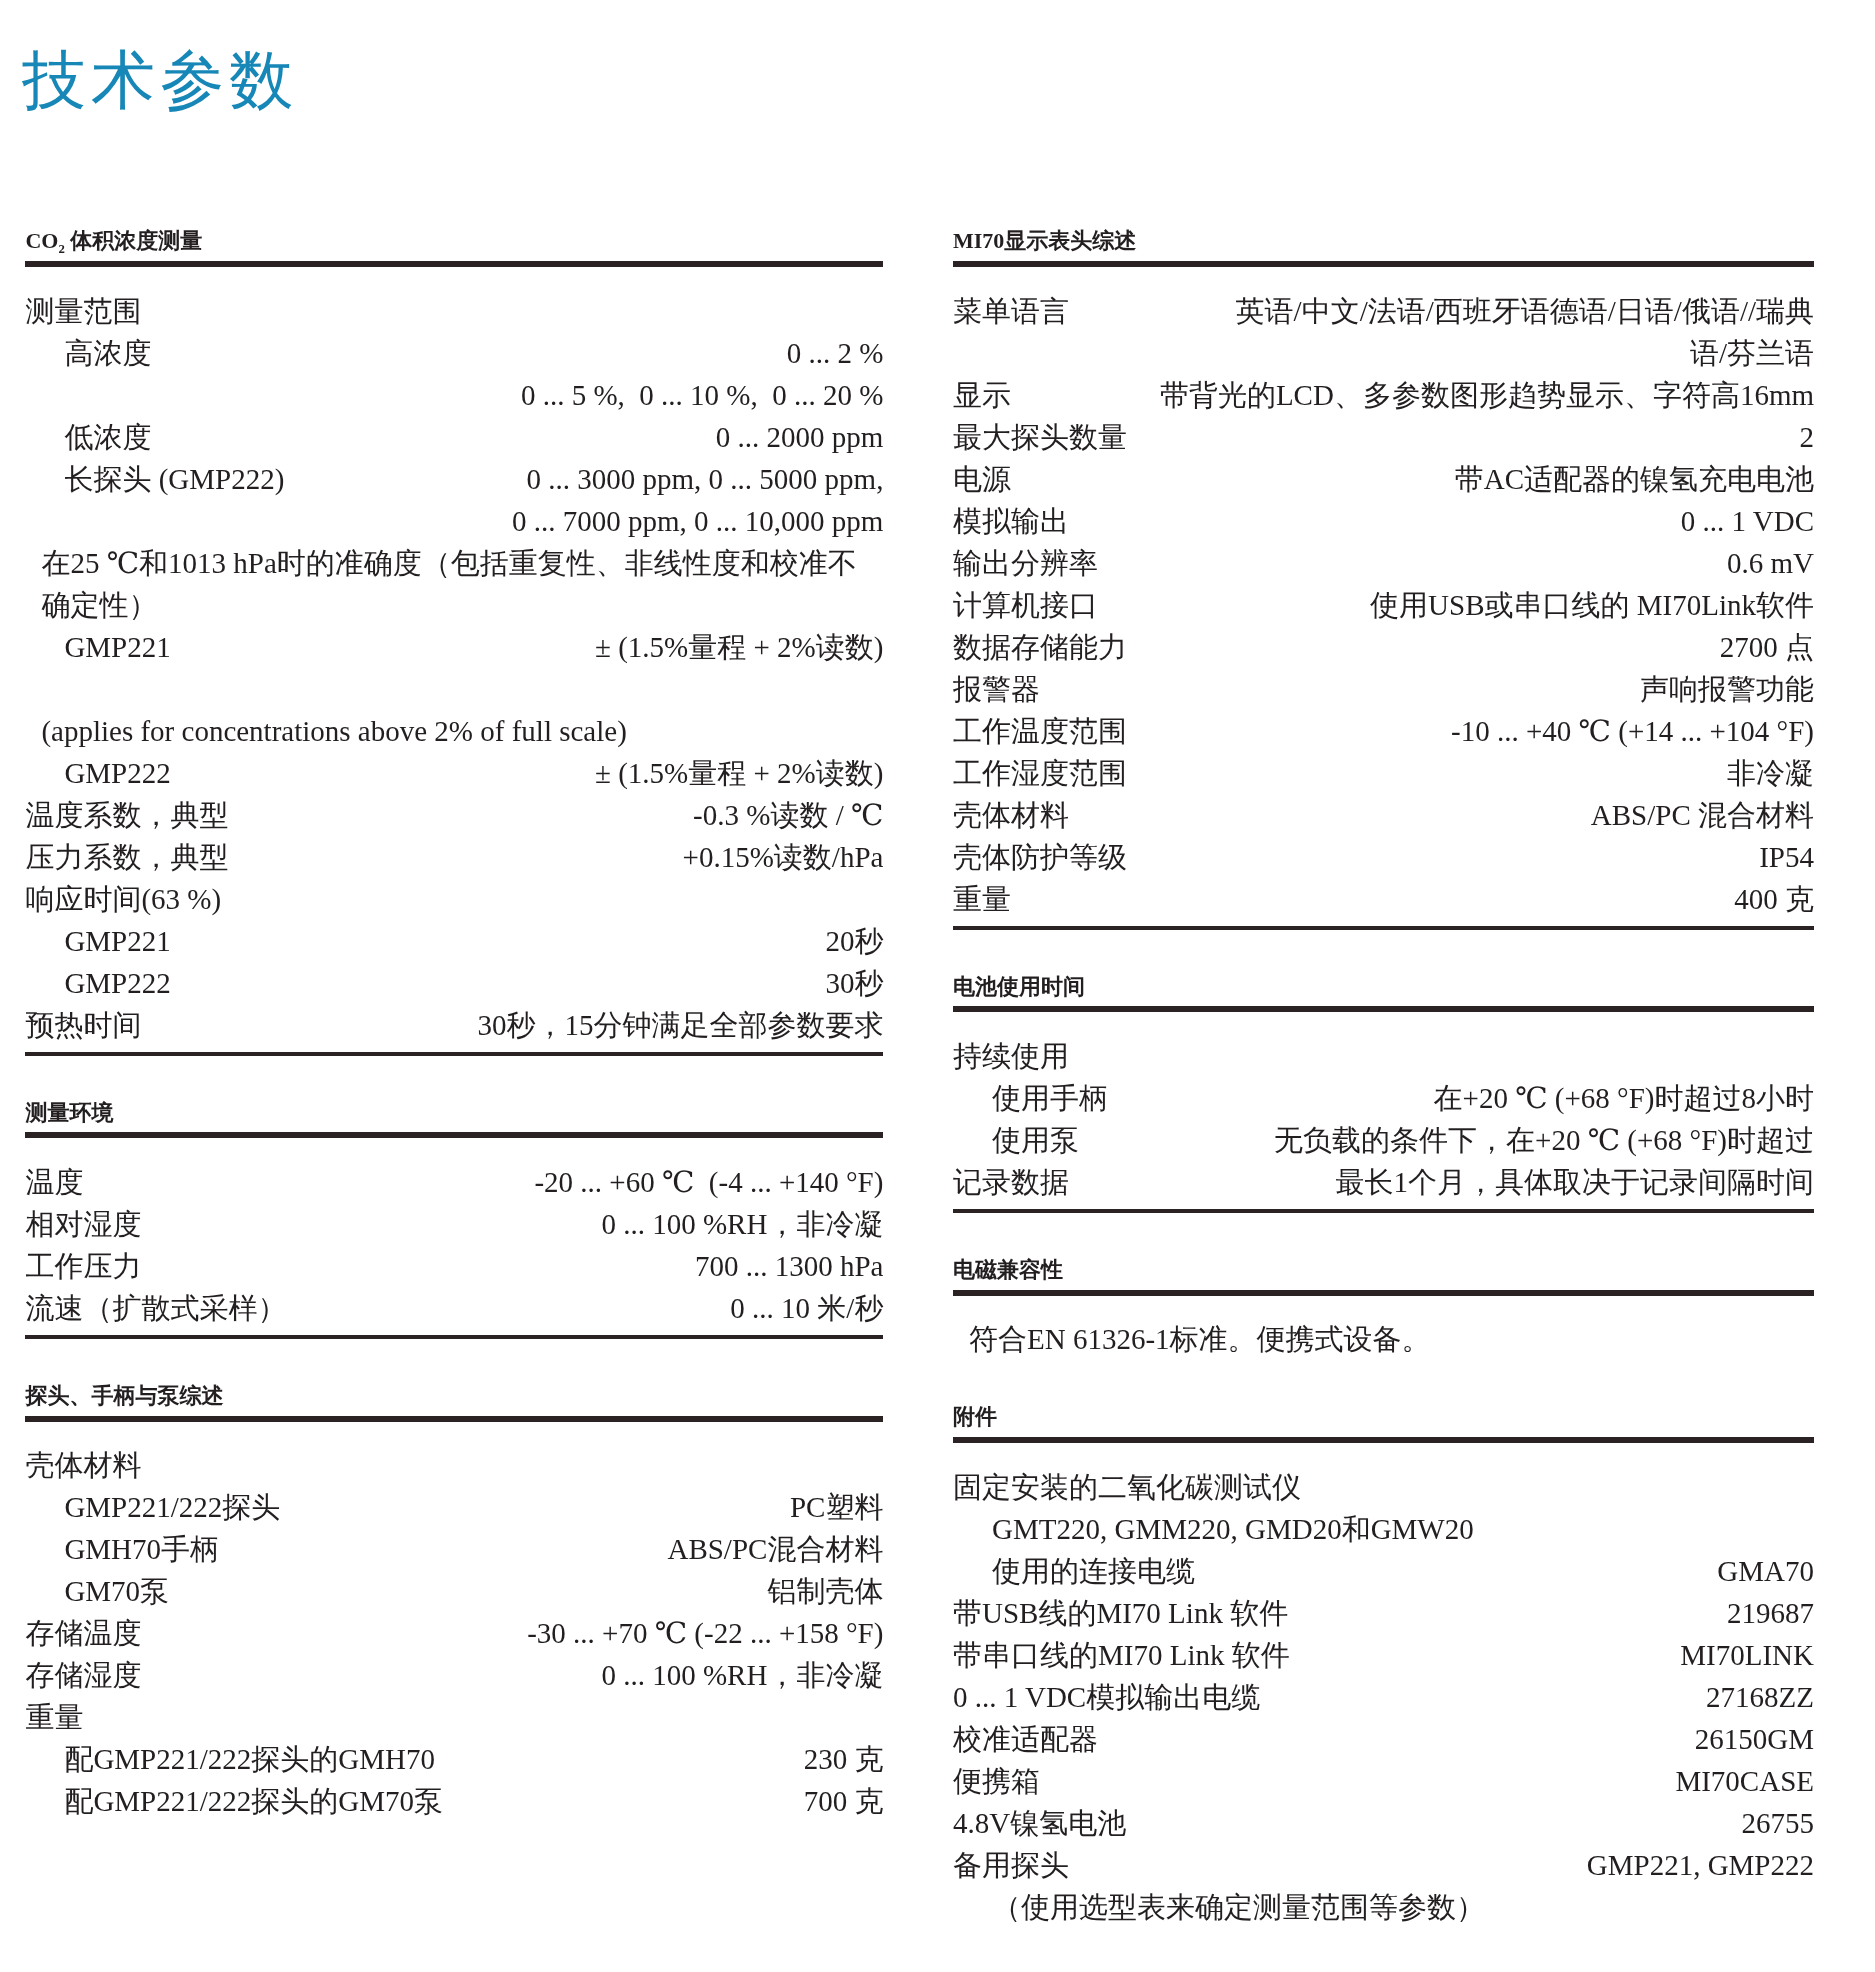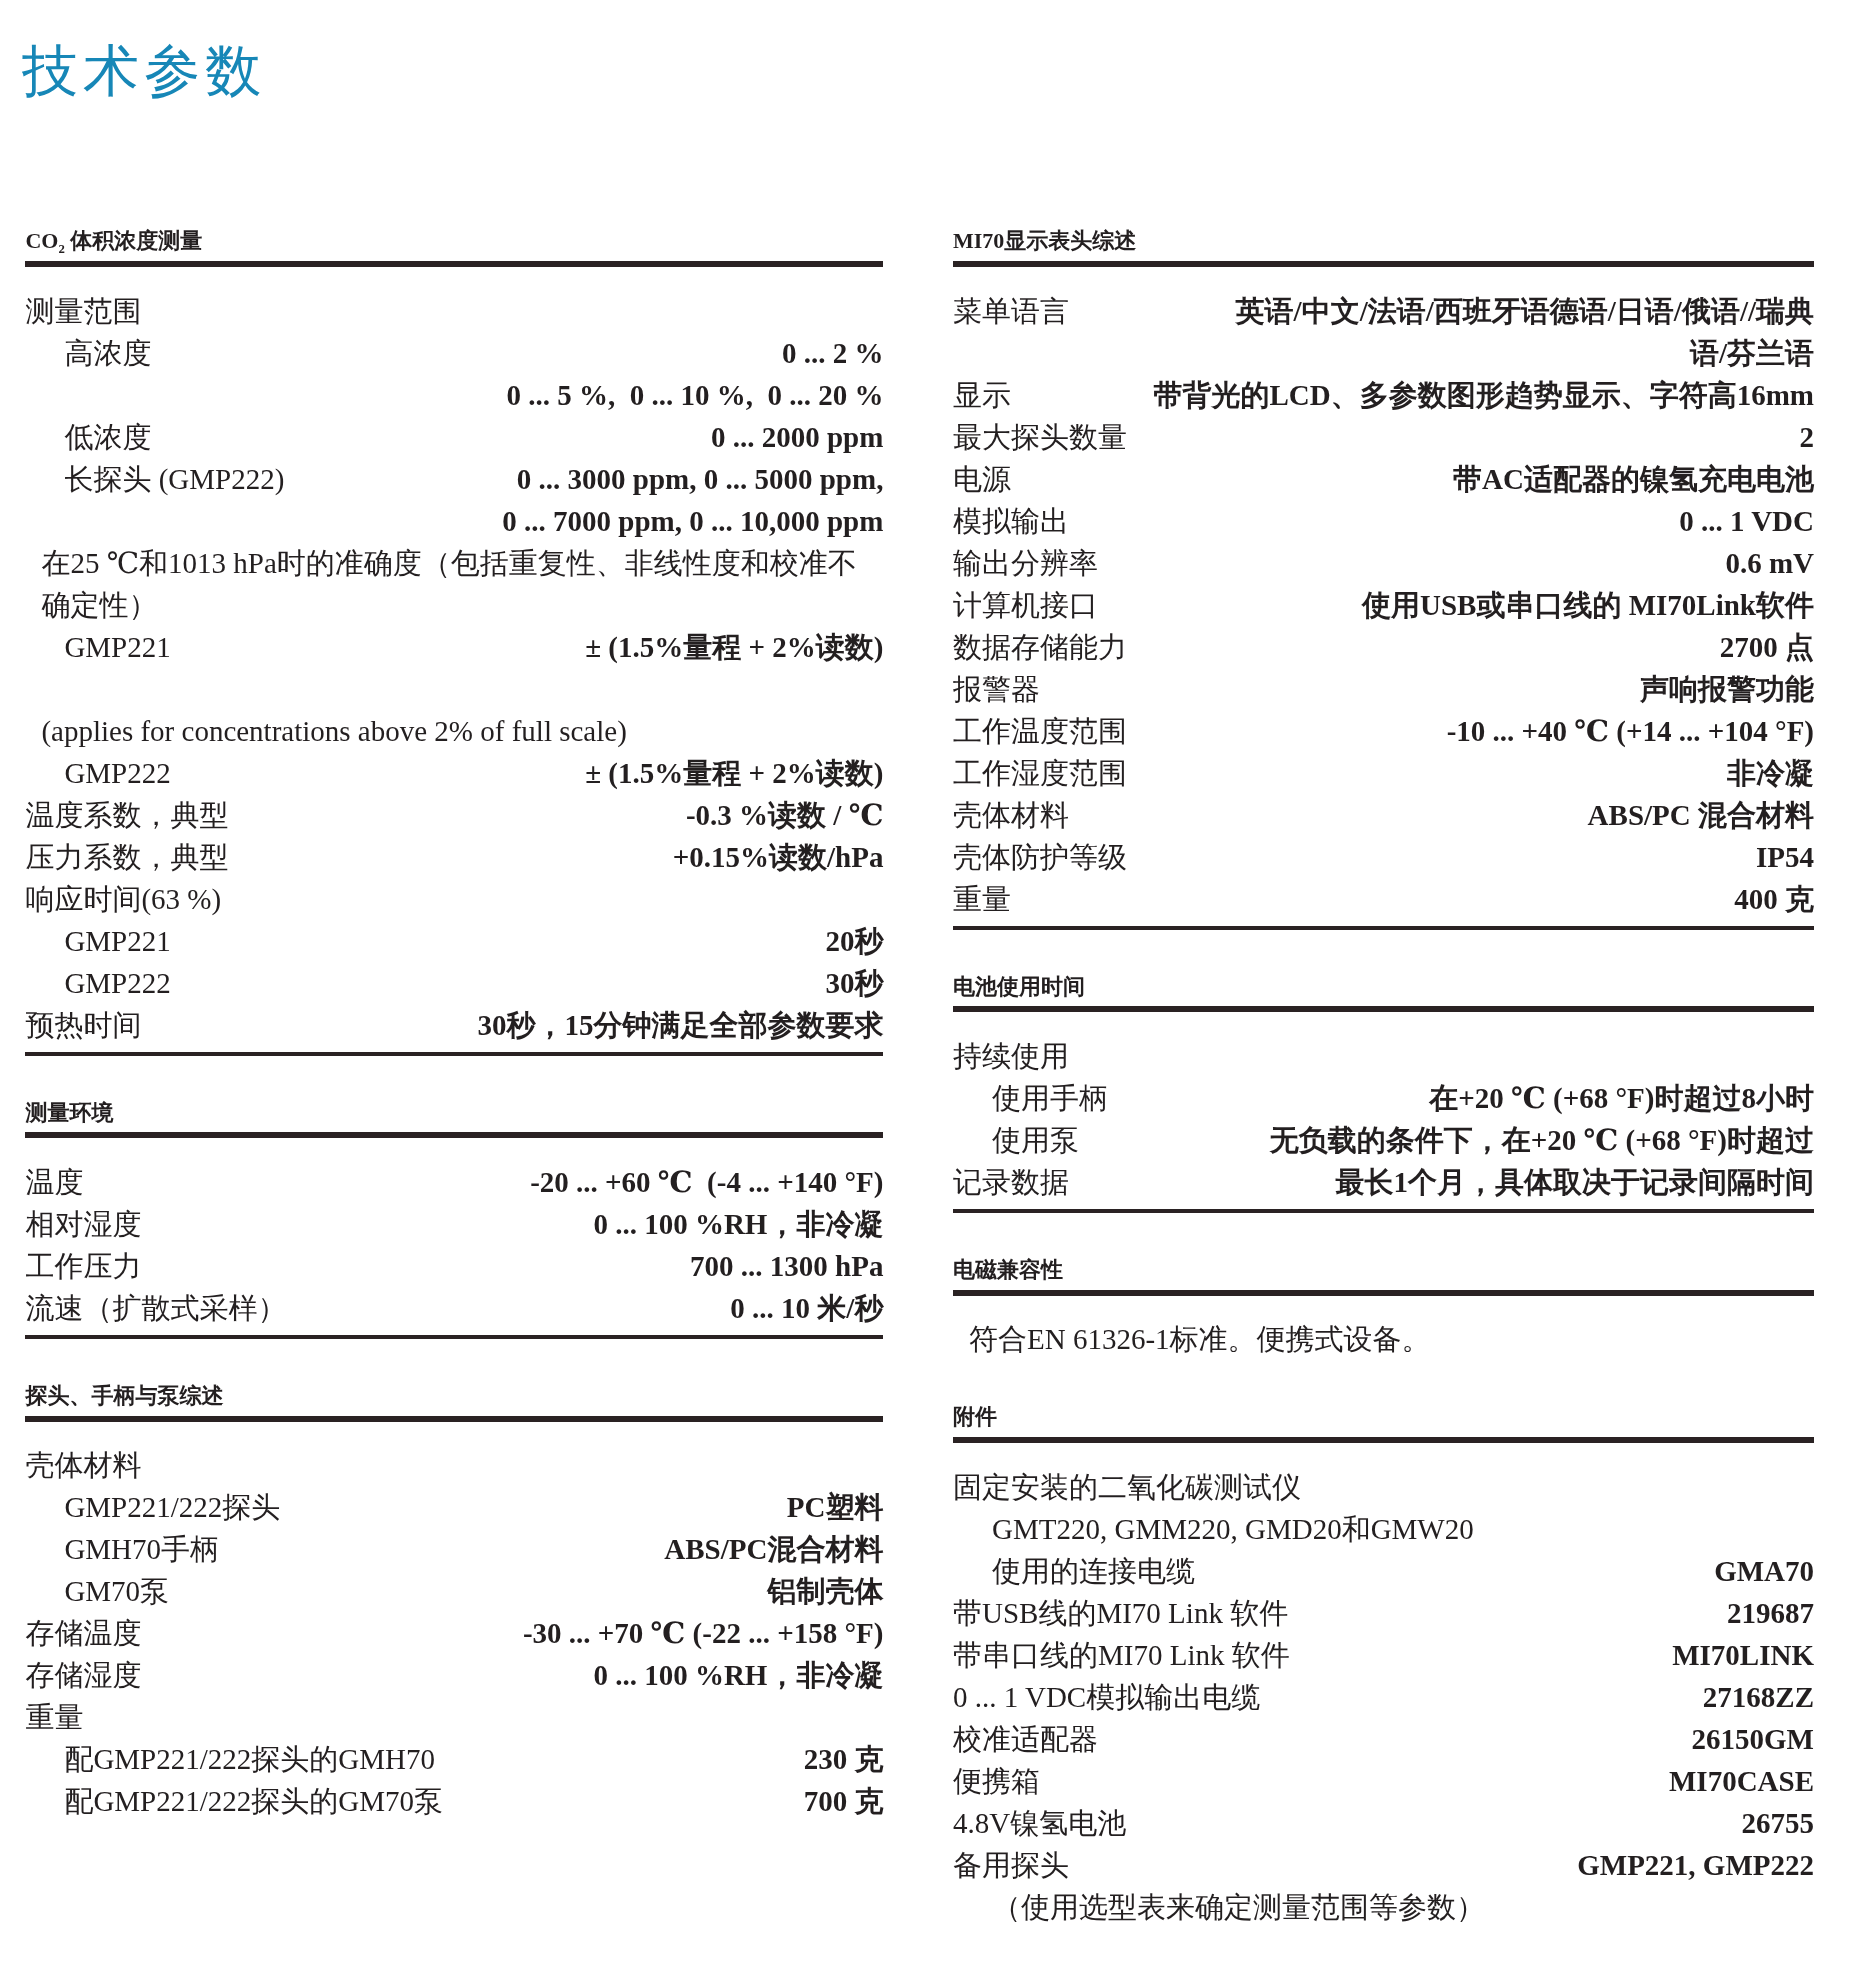--- a/index.html
+++ b/index.html
@@ -9,40 +9,40 @@
   }
   html,body{margin:0;padding:0;}
   body{
     width:1876px;height:1972px;position:relative;background:#ffffff;
     font-family:"Liberation Serif","DejaVu Serif",serif;
     color:var(--text);
     overflow:hidden;
   }
   .page-title{
     position:absolute;left:22px;top:3.4px;
-    font-size:56px;line-height:1.1;letter-spacing:5.1px;
+    font-size:64px;line-height:1.1;letter-spacing:5.1px;
     color:var(--accent);font-weight:400;
   }
   .column{position:absolute;top:210px;}
   .column.left{left:25.4px;width:858px;}
   .column.right{left:953px;width:861px;}
   .section{margin-bottom:44px;}
   .section-title{
     font-size:22px;line-height:1.15;padding-bottom:7.6px;
     border-bottom:6px solid var(--rule);
     white-space:pre;
   }
   .section-title sub{font-size:0.58em;line-height:0;}
   .section-body{padding-top:4.2px;}
   .row{
     display:flex;justify-content:space-between;align-items:baseline;
     font-size:29px;line-height:42px;min-height:42px;
   }
   .row .label{white-space:pre;}
-  .row .value{margin-left:auto;text-align:center;white-space:pre;font-weight:bold;}
+  .row .value{margin-left:auto;text-align:center;white-space:pre;}
   .row.indent .label{padding-left:39px;}
   .row.full{display:block;margin-left:16px;}
   .row.gap{min-height:42px;}
   .section-bottom-rule{border-top:4.2px solid var(--rule);margin-top:6px;}
 </style>
 <title>技术参数</title></head>
 <body>
 
 <h1 class="page-title">技术参数</h1>
 

